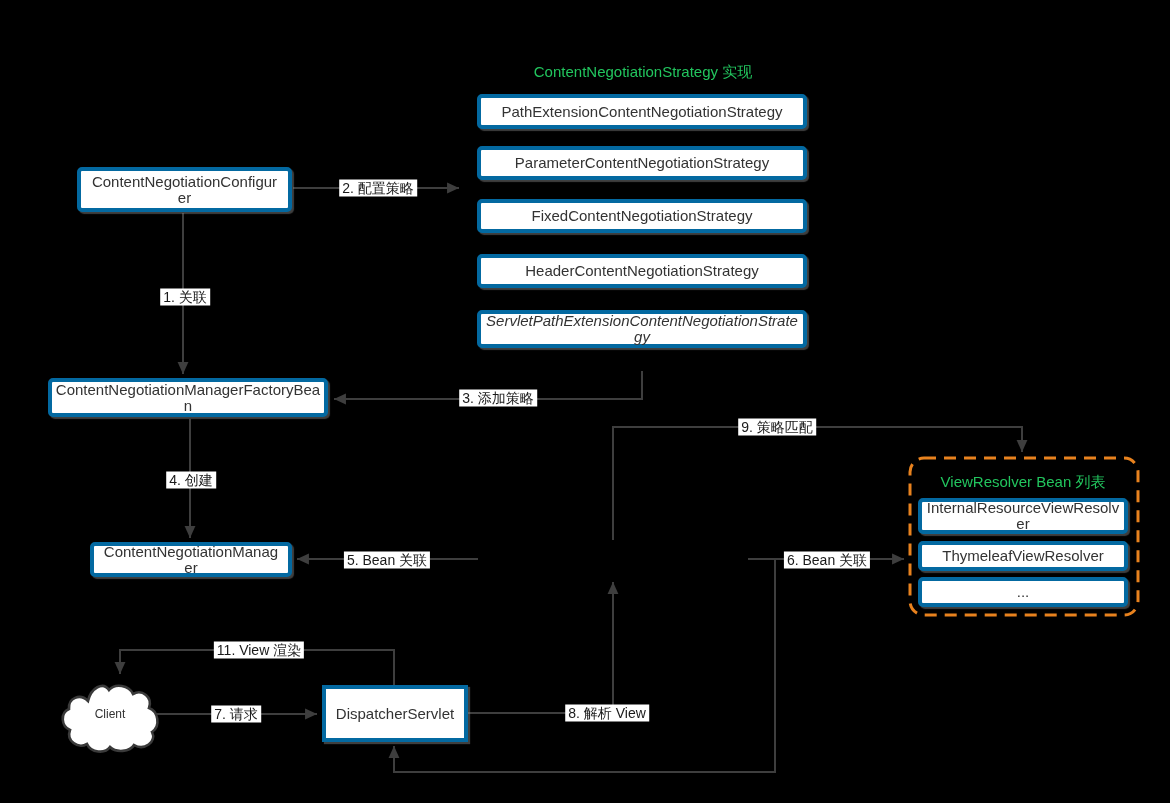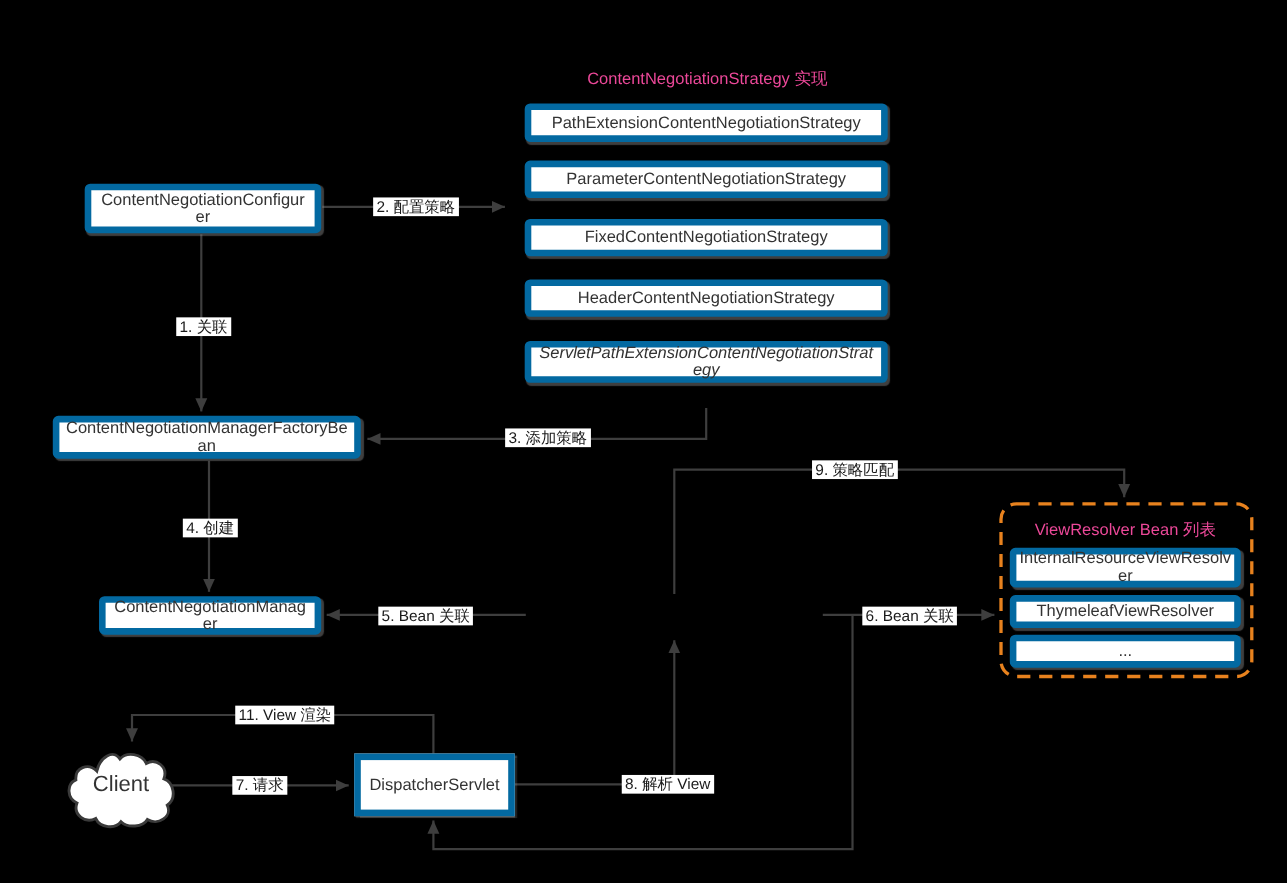--- a/index.html
+++ b/index.html
@@ -10,21 +10,21 @@
     background: #000000;
     font-family: "Liberation Sans", "DejaVu Sans", sans-serif;
     overflow: hidden;
   }
   svg.wires { position: absolute; left: 0; top: 0; z-index: 1; }
   .edge { stroke: #3e3e3e; stroke-width: 2; fill: none; }
   .node {
     position: absolute;
     z-index: 2;
     background: #ffffff;
-    border: 6px solid #0369a1;
+    border: 4px solid #0369a1;
     border-radius: 5px;
     color: #333333;
     font-size: 15px;
     line-height: 16px;
     display: flex;
     align-items: center;
     justify-content: center;
     text-align: center;
     box-sizing: border-box;
     word-break: break-all;
@@ -39,30 +39,30 @@
     color: #1a1a1a;
     font-size: 14px;
     line-height: 17px;
     padding: 0 3px;
     white-space: nowrap;
   }
   .gtitle {
     position: absolute;
     z-index: 2;
     transform: translate(-50%,-50%);
-    color: #ec4899;
+    color: #22c55e;
     font-size: 15px;
     white-space: nowrap;
   }
   .cloud-label {
     position: absolute;
     z-index: 2;
     transform: translate(-50%,-50%);
     color: #333333;
-    font-size: 20px;
+    font-size: 12px;
     white-space: nowrap;
   }
 </style>
 </head>
 <body>
 
 <div class="canvas">
 
   <svg class="wires" width="1170" height="803" viewBox="0 0 1170 803">
     <defs>

